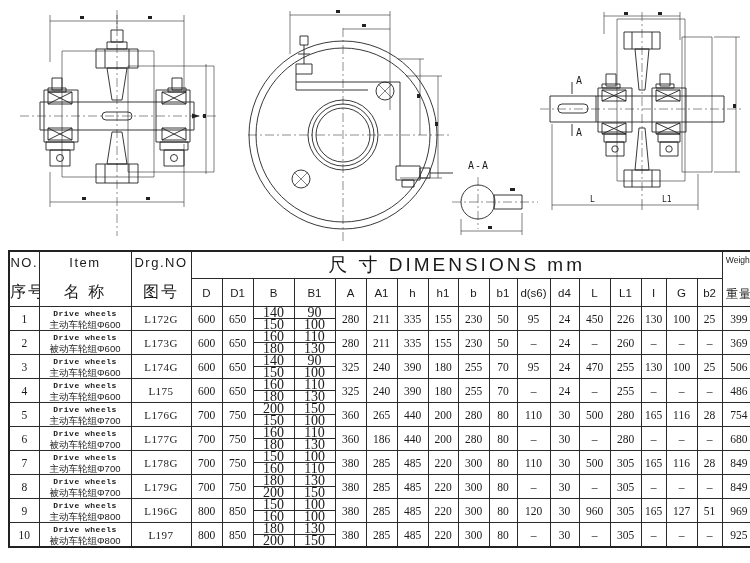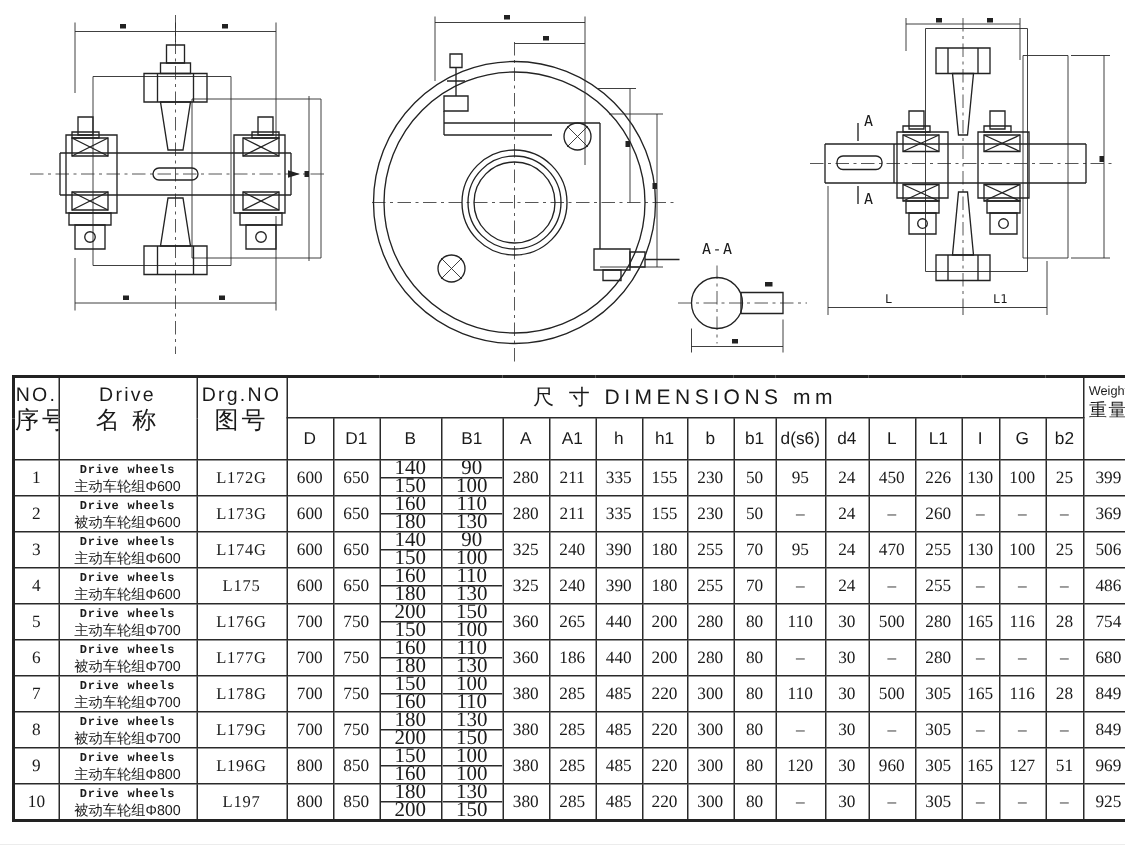--- a/index.html
+++ b/index.html
@@ -10,24 +10,24 @@
   .ln{stroke:#232323;stroke-width:0.9;fill:none;}
   .thin{stroke:#2a2a2a;stroke-width:0.6;fill:none;}
   .cl{stroke:#444;stroke-width:0.6;fill:none;stroke-dasharray:9 3 2 3;}
   .mk{fill:#222;stroke:none;}
   .svgtxt{fill:#1a1a1a;stroke:none;font-family:"DejaVu Sans Mono",monospace;}
 
   table.dim-table{position:absolute;left:8px;top:250px;width:734px;border-collapse:collapse;
         table-layout:fixed;background:#fff;border:2px solid #222;}
   .dim-table th,.dim-table td{border:1px solid #2a2a2a;padding:0;text-align:center;
         vertical-align:middle;font-weight:normal;overflow:hidden;white-space:nowrap;}
-  .stack{display:flex;flex-direction:column;height:48px;padding:3px 0;}
+  .stack{display:flex;flex-direction:column;justify-content:space-between;height:48px;padding:3px 0;}
   .hd-en{font-size:13px;letter-spacing:1.5px;}
   .hd-zh{font-size:16px;letter-spacing:2px;}
-  .dims-title{font-size:14px;letter-spacing:3px;height:26px;}
+  .dims-title{font-size:19px;letter-spacing:3px;height:26px;}
   .dimcol{height:27px;font-size:11.5px;}
   .wt-en{font-size:8.5px;}
   .wt-zh{font-size:12px;letter-spacing:1px;}
   td.num{font-family:"Liberation Serif",serif;font-size:11.5px;height:23px;}
   td.drg{font-family:"Liberation Serif",serif;font-size:11px;letter-spacing:0.5px;}
   .item-en{font-family:Liberation Mono, monospace;font-weight:bold;font-size:8px;
         letter-spacing:0.5px;line-height:11px;}
   .item-zh{font-size:9.5px;line-height:11px;}
   td.split{padding:0;}
   td.split .half{height:11px;line-height:11px;font-family:"Liberation Serif",serif;font-size:14px;}
@@ -276,21 +276,21 @@
     <thead>
         <tr>
           <th rowspan="2">
             <div class="stack">
               <div class="hd-en">NO.</div>
               <div class="hd-zh">序号</div>
             </div>
           </th>
           <th rowspan="2">
             <div class="stack">
-              <div class="hd-en">Drive</div>
+              <div class="hd-en">Item</div>
               <div class="hd-zh">名 称</div>
             </div>
           </th>
           <th rowspan="2">
             <div class="stack">
               <div class="hd-en">Drg.NO</div>
               <div class="hd-zh">图号</div>
             </div>
           </th>
           <th class="dims-title" colspan="17">尺 寸 DIMENSIONS mm</th>

